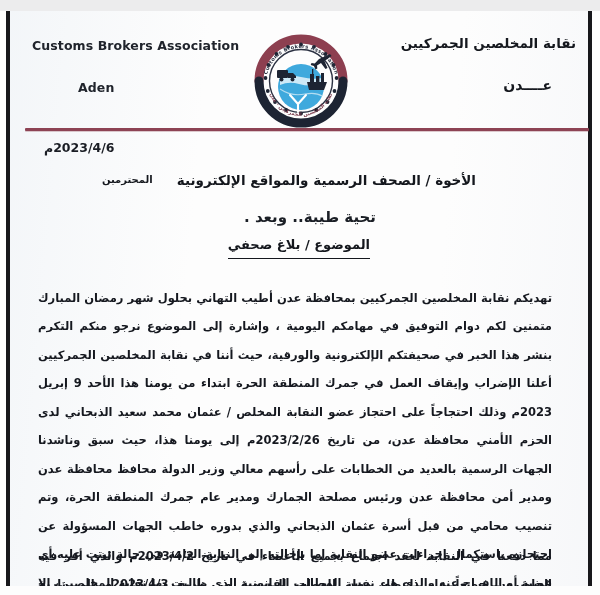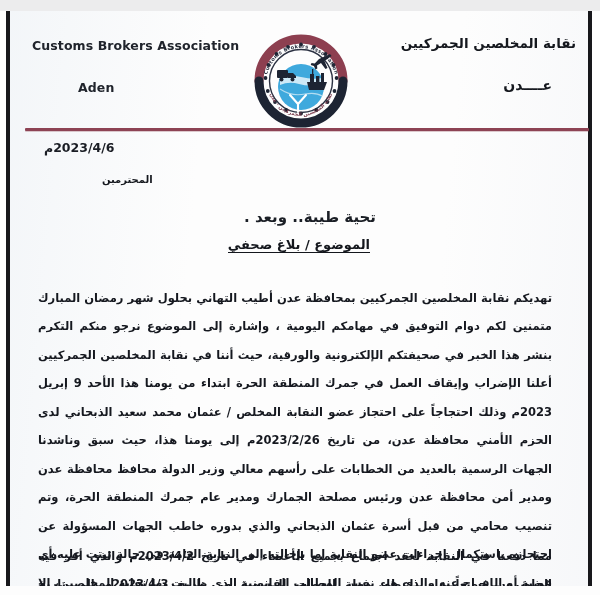--- a/index.html
+++ b/index.html
@@ -182,21 +182,21 @@
 
   #subject {
     position: absolute;
     top: 105px;
     right: 218px;
     font-size: 13px;
     font-weight: 700;
     color: #14171d;
     white-space: nowrap;
     border-bottom: 1.6px solid #14171d;
-    padding-bottom: 0;
+    padding-bottom: 6px;
     filter: blur(.15px);
   }
 
   .para {
     position: absolute;
     right: 36px;
     width: 514px;
     font-size: 11.5px;
     font-weight: 600;
     line-height: 28.5px;
@@ -305,20 +305,21 @@
     </div>
   </div>
 
   <div id="header-rule"></div>
 
   <div id="letter-body">
 
     <div class="date-line">2023/4/6م</div>
 
     <div class="addressee-row">
+      <div id="addressee-main">الأخوة  /  الصحف الرسمية والمواقع الإلكترونية</div>
       <div id="addressee-honorific">المحترمين</div>
     </div>
 
     <div id="greeting">تحية طيبة.. وبعد .</div>
 
     <div id="subject">الموضوع / بلاغ صحفي</div>
 
     <p class="para" id="para-1">تهديكم نقابة المخلصين الجمركيين بمحافظة عدن أطيب التهاني بحلول شهر رمضان المبارك متمنين لكم دوام التوفيق في مهامكم اليومية ، وإشارة إلى الموضوع نرجو منكم التكرم بنشر هذا الخبر في صحيفتكم الإلكترونية والورقية، حيث أننا في نقابة المخلصين الجمركيين أعلنا الإضراب وإيقاف العمل في جمرك المنطقة الحرة ابتداء من يومنا هذا الأحد 9 إبريل 2023م وذلك احتجاجاً على احتجاز عضو النقابة المخلص / عثمان محمد سعيد الذبحاني لدى الحزم الأمني محافظة عدن، من تاريخ 2023/2/26م إلى يومنا هذا، حيث سبق وناشدنا الجهات الرسمية بالعديد من الخطابات على رأسهم معالي وزير الدولة محافظ محافظة عدن ومدير أمن محافظة عدن ورئيس مصلحة الجمارك ومدير عام جمرك المنطقة الحرة، وتم تنصيب محامي من قبل أسرة عثمان الذبحاني والذي بدوره خاطب الجهات المسؤولة عن احتجازه باستكمال إجراءات عضو النقابة إما بإحالته إلى النيابة العامة في حالة ثبتت عليه أي قضية أو الإفراج عنه والذي هي نفس المطالب القانونية الذي طالبت بها نقابة المخلصين، إلا انه لم يتم الاستجابة لهذه المطالبات.</p>
 
     <p class="para" id="para-2">مما دفعنا في النقابة لعقد اجتماع بجميع الأعضاء في تاريخ 2023/4/2م والذي أقر فيه الحاضرون جميعاً على إعطاء مهلة للجهات الرسمية من تاريخ 2023/4/3م إلى تاريخ 2023/4/7م  باستكمال إجراءات عضو النقابة إما بإحالته إلى النيابة في حال</p>

